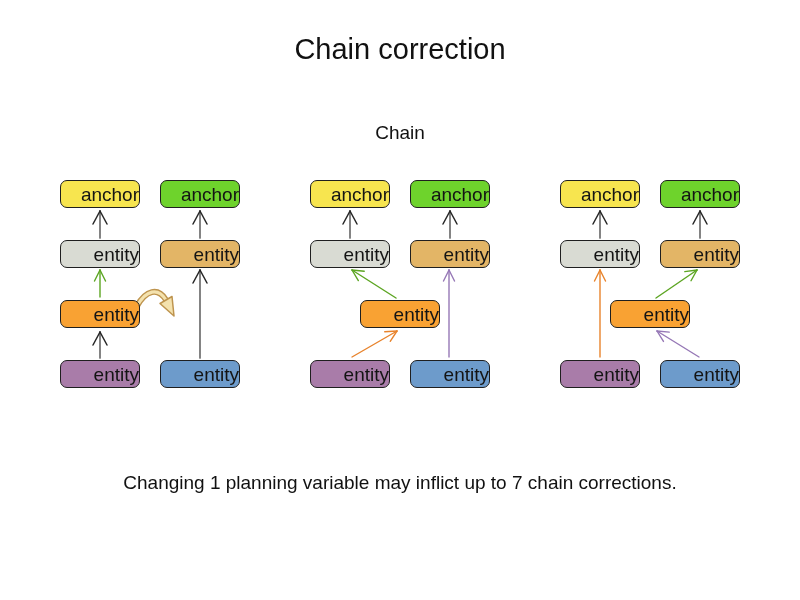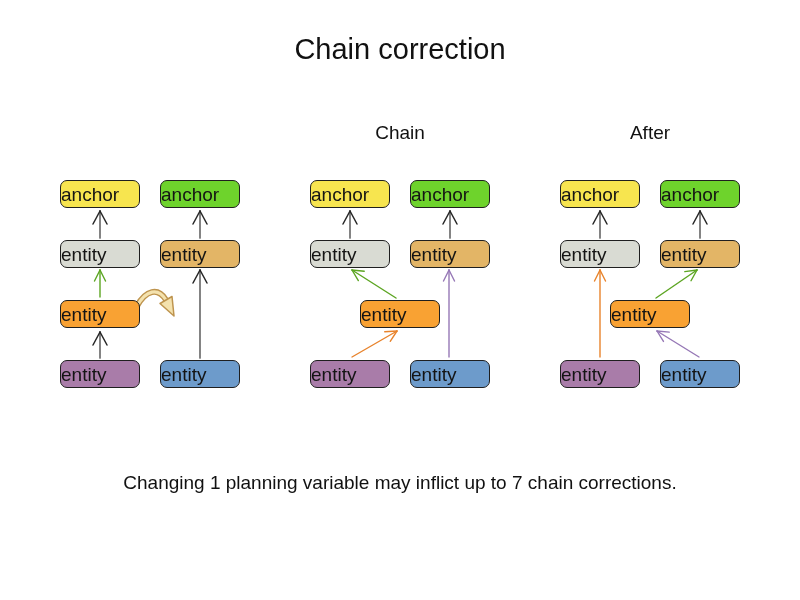--- a/index.html
+++ b/index.html
@@ -16,35 +16,34 @@
   .group-label{
     position:absolute;top:122px;width:200px;
     text-align:center;font-size:19px;color:#111;
   }
   .group-label.before{left:300px;}
   .group-label.after{left:550px;}
   #arrow-layer{position:absolute;left:0;top:0;}
   .node{
     position:absolute;width:80px;height:28px;box-sizing:border-box;
     border:1.6px solid #1f1f1f;border-radius:7px;
-    display:flex;align-items:center;justify-content:flex-start;
+    display:flex;align-items:center;justify-content:flex-end;
     font-size:19px;color:#141414;line-height:1;
   }
   .caption{
     position:absolute;top:472px;left:0;width:800px;
     text-align:center;font-size:19px;color:#111;
   }
 </style>
 </head>
 <body>
 
 <div class="stage">
   <div class="title">Chain correction</div>
   <div class="group-label before">Chain</div>
-  <div class="group-label after">After</div>
   <svg id="arrow-layer" width="800" height="600">
       <line x1="100" y1="358" x2="100" y2="332" stroke="#6e6e6e" stroke-width="1.7" stroke-linecap="round"></line>
       <line x1="100" y1="332" x2="107" y2="345" stroke="#262626" stroke-width="1.5" stroke-linecap="round"></line>
       <line x1="100" y1="332" x2="93" y2="345" stroke="#262626" stroke-width="1.5" stroke-linecap="round"></line>
       <line x1="100" y1="297" x2="100" y2="270" stroke="#5ca522" stroke-width="1.4" stroke-linecap="round"></line>
       <line x1="100" y1="270" x2="105.5" y2="281" stroke="#5ca522" stroke-width="1.4" stroke-linecap="round"></line>
       <line x1="100" y1="270" x2="94.5" y2="281" stroke="#5ca522" stroke-width="1.4" stroke-linecap="round"></line>
       <line x1="100" y1="238" x2="100" y2="211" stroke="#6e6e6e" stroke-width="1.7" stroke-linecap="round"></line>
       <line x1="100" y1="211" x2="107" y2="224" stroke="#262626" stroke-width="1.5" stroke-linecap="round"></line>
       <line x1="100" y1="211" x2="93" y2="224" stroke="#262626" stroke-width="1.5" stroke-linecap="round"></line>

